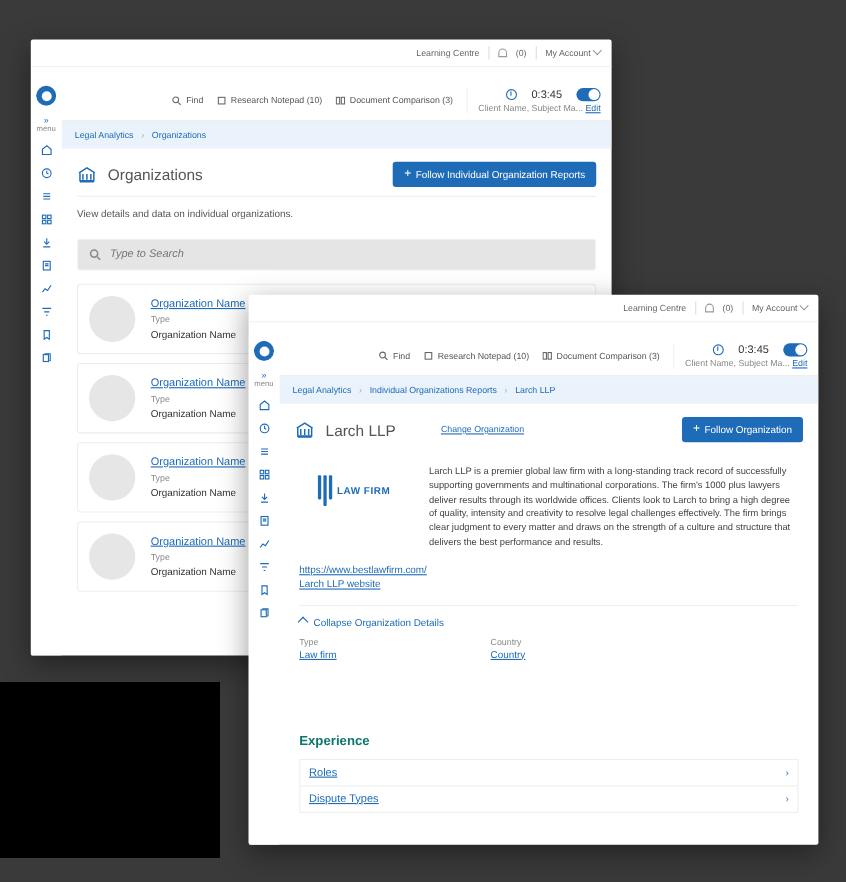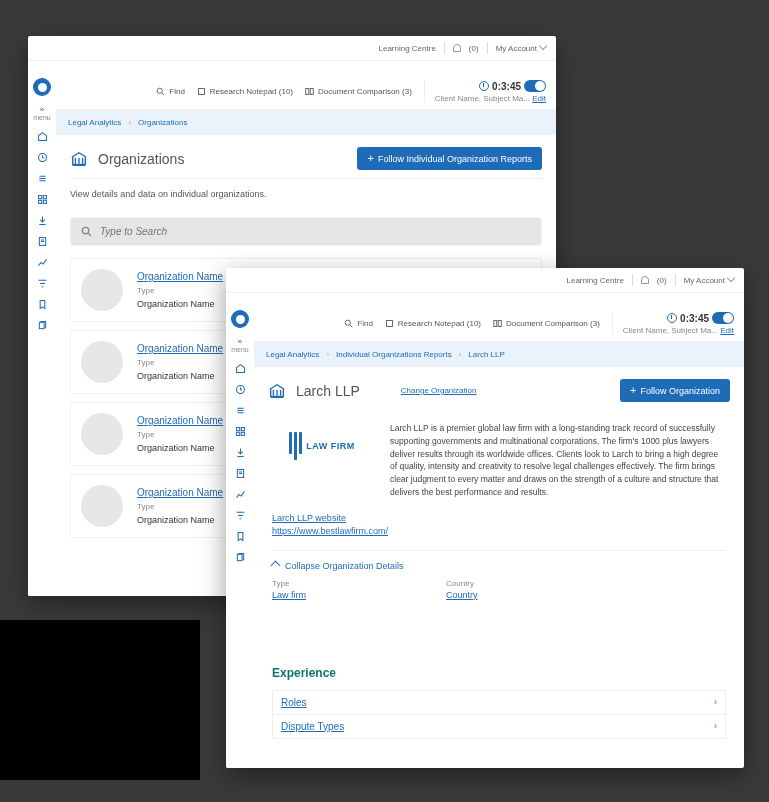--- a/index.html
+++ b/index.html
@@ -25,21 +25,21 @@
   .win2 { left: 226px; top: 268px; width: 518px; height: 500px; }
   .blackbar { position:absolute; left:0; top:620px; width:200px; height:160px; background:#000; }
 
   .topbar { display:flex; justify-content:flex-end; align-items:center; gap:8px; padding:6px 10px; color:#666; font-size:8px; border-bottom:1px solid #f0f0f0; }
   .topbar .sep { width:1px; height:12px; background:#ddd; }
   .bell { width:8px; height:8px; border:1px solid #999; border-radius:50% 50% 0 0; display:inline-block; }
   .chev { display:inline-block; width:6px; height:6px; border-right:1px solid #999; border-bottom:1px solid #999; transform:rotate(45deg); margin-left:3px; vertical-align:2px; }
 
   .bar2 { display:flex; justify-content:flex-end; align-items:center; gap:12px; padding:6px 10px; font-size:8px; color:#555; border-bottom:1px solid #eee;text-align:right; }
   .bar2 .grp { display:flex; align-items:center; gap:4px; }
-  .timer { display:flex; align-items:center; gap:3px; font-size:10px; font-weight:700; color:#333; }
+  .timer { display:flex; align-items:center; gap:13px; font-size:10px; font-weight:400; color:#333; }
   .clock { width:10px; height:10px; border:1.5px solid #1e6bb8; border-radius:50%; position:relative; }
   .clock::after { content:""; position:absolute; left:3px; top:1px; width:1px; height:4px; background:#1e6bb8; }
   .toggle { width:22px; height:12px; background:#1e6bb8; border-radius:7px; position:relative; }
   .toggle::after { content:""; position:absolute; right:1px; top:1px; width:10px; height:10px; border-radius:50%; background:#fff; }
   .client { color:#888; font-size:8px; }
   .edit { color:#1e6bb8; text-decoration:underline; font-size:8px; }
 
   .sidebar { position:absolute; left:0; top:38px; bottom:0; width:28px; background:#fff; display:flex; flex-direction:column; align-items:center; gap:9px; padding-top:4px; }
   .gear { width:18px; height:18px; border-radius:50%; background:#1e6bb8; position:relative; display:flex; align-items:center; justify-content:center; }
   .gear::before { content:""; width:9px; height:9px; border-radius:50%; background:#fff; }
@@ -419,22 +419,22 @@
           <div class="pillar">
               <span></span>
               <span></span>
               <span></span>
             </div>
           <span>LAW FIRM</span>
         </div>
         <div class="desc">Larch LLP is a premier global law firm with a long-standing track record of successfully supporting governments and multinational corporations. The firm's 1000 plus lawyers deliver results through its worldwide offices. Clients look to Larch to bring a high degree of quality, intensity and creativity to resolve legal challenges effectively. The firm brings clear judgment to every matter and draws on the strength of a culture and structure that delivers the best performance and results.</div>
       </div>
       <div class="links">
+        <a>https://www.bestlawfirm.com/</a>
         <a>Larch LLP website</a>
-        <a>https://www.bestlawfirm.com/</a>
       </div>
       <div class="hr"></div>
       <div class="collapse">
         <span class="chevup"></span>
         <span>Collapse Organization Details</span>
       </div>
       <div class="kv">
         <div>
           <span class="k">Type</span>
           <a>Law firm</a>

